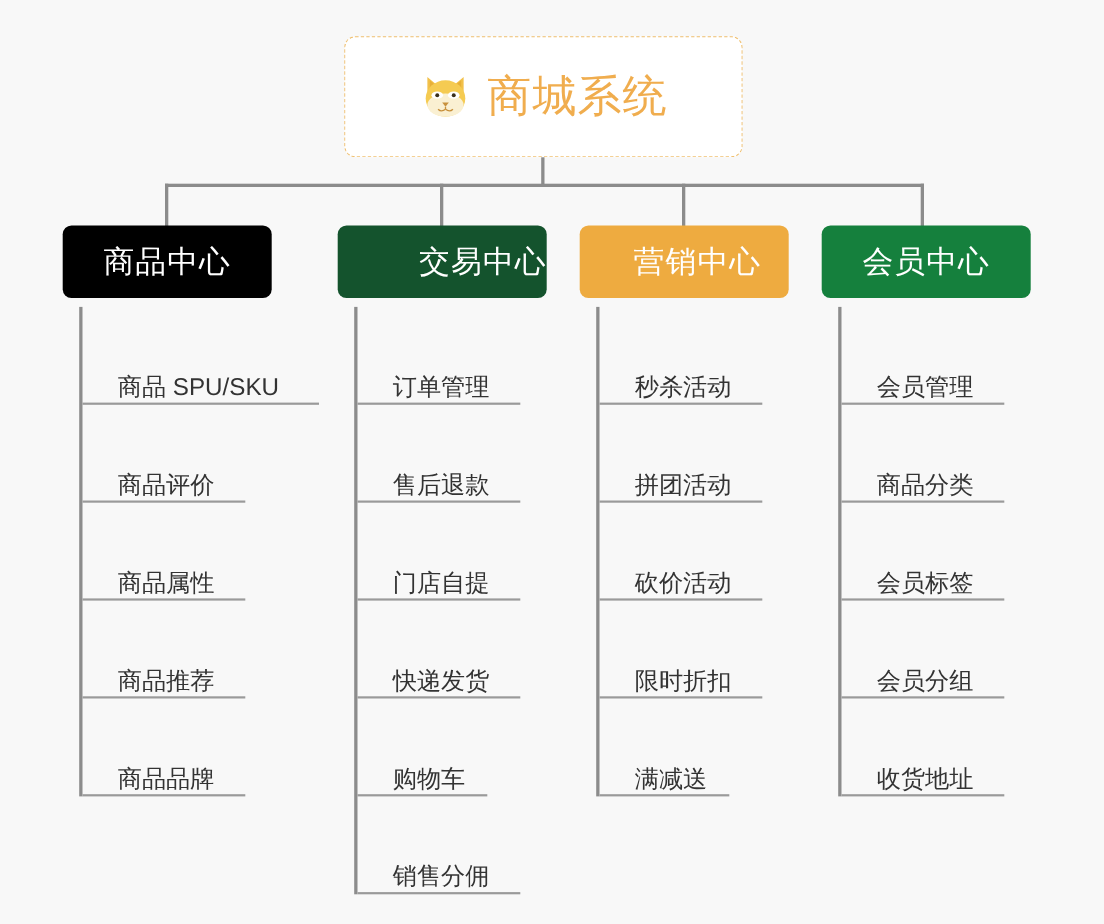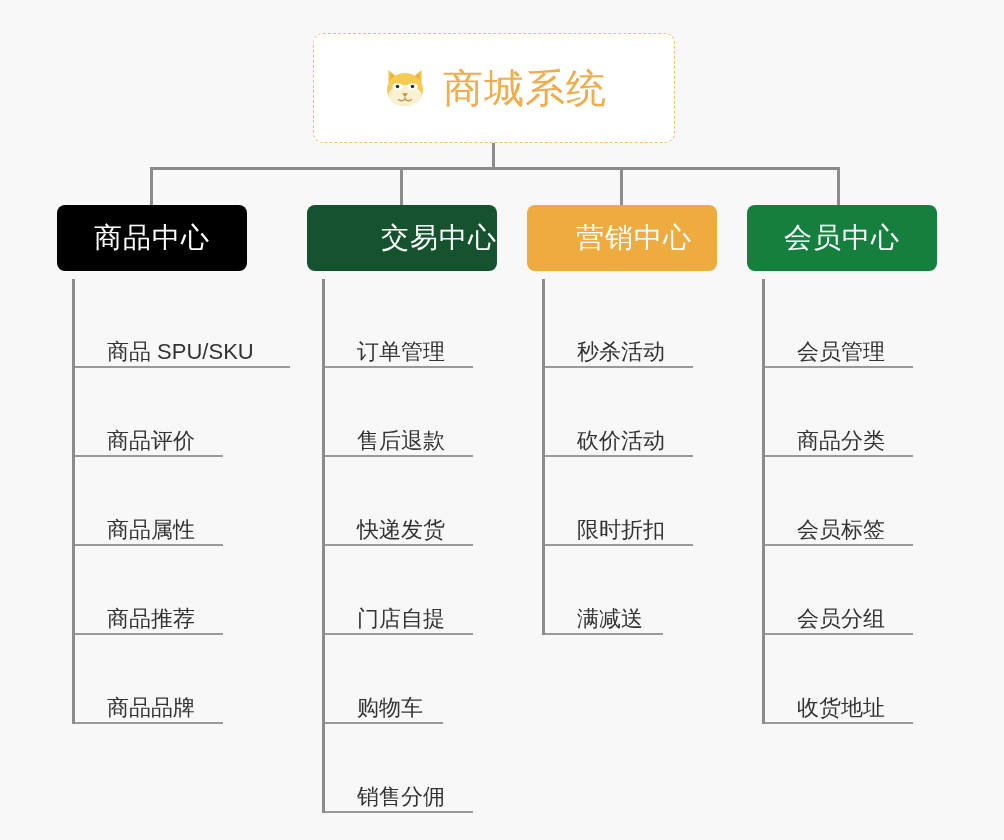--- a/index.html
+++ b/index.html
@@ -185,43 +185,46 @@
       <span>交易中心</span>
     </div>
     <ul class="leaf-list" style="border-left-color: rgb(140, 140, 140);">
       <li class="leaf-item w-md">
         <span class="leaf-label">订单管理</span>
       </li>
       <li class="leaf-item w-md">
         <span class="leaf-label">售后退款</span>
       </li>
       <li class="leaf-item w-md">
+        <span class="leaf-label">门店自提</span>
+      </li>
+      <li class="leaf-item w-md">
         <span class="leaf-label">快递发货</span>
-      </li>
-      <li class="leaf-item w-md">
-        <span class="leaf-label">门店自提</span>
       </li>
       <li class="leaf-item w-sm">
         <span class="leaf-label">购物车</span>
       </li>
       <li class="leaf-item w-md">
         <span class="leaf-label">销售分佣</span>
       </li>
     </ul>
   </div>
 
   <div class="column col-3">
     <div class="cat-box" style="background: rgb(238, 171, 64); padding-left: 24px;">
       <span>营销中心</span>
     </div>
     <ul class="leaf-list" style="border-left-color: rgb(140, 140, 140);">
       <li class="leaf-item w-md">
         <span class="leaf-label">秒杀活动</span>
       </li>
       <li class="leaf-item w-md">
+        <span class="leaf-label">拼团活动</span>
+      </li>
+      <li class="leaf-item w-md">
         <span class="leaf-label">砍价活动</span>
       </li>
       <li class="leaf-item w-md">
         <span class="leaf-label">限时折扣</span>
       </li>
       <li class="leaf-item w-sm">
         <span class="leaf-label">满减送</span>
       </li>
     </ul>
   </div>

